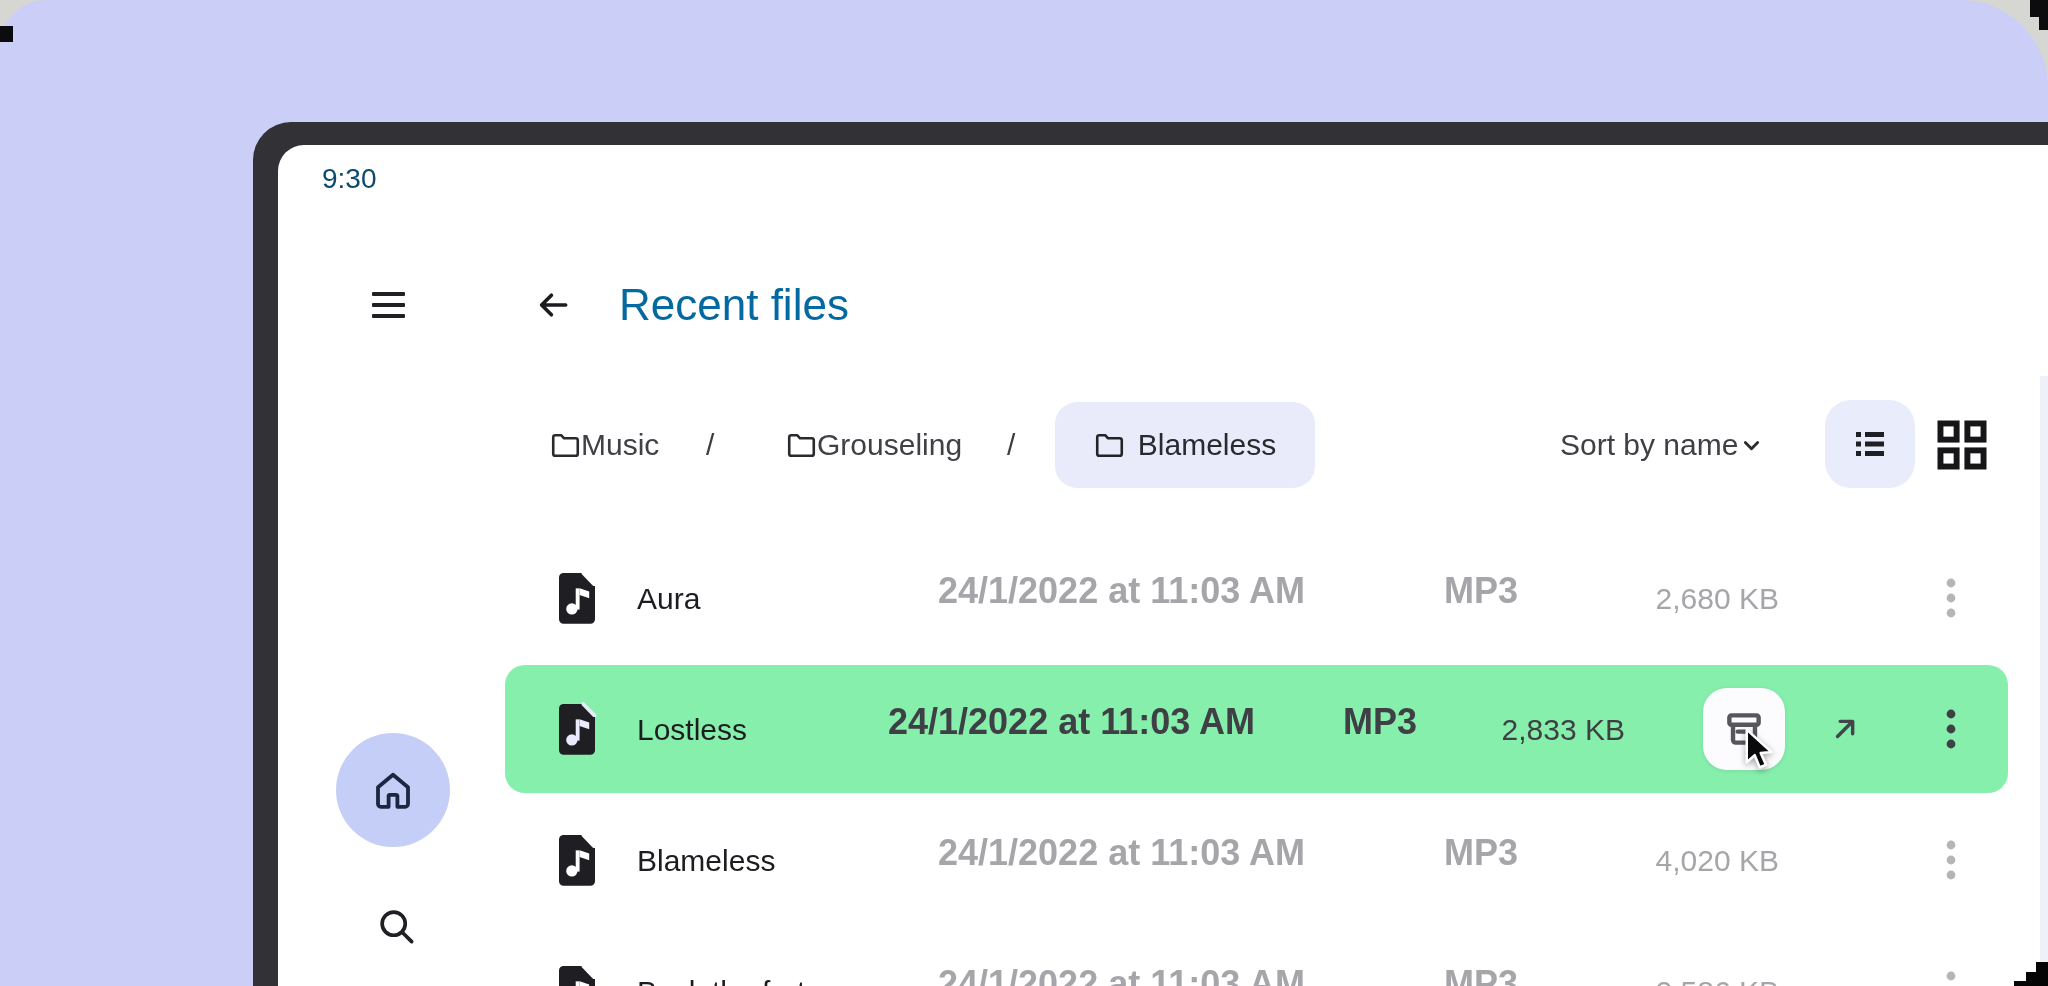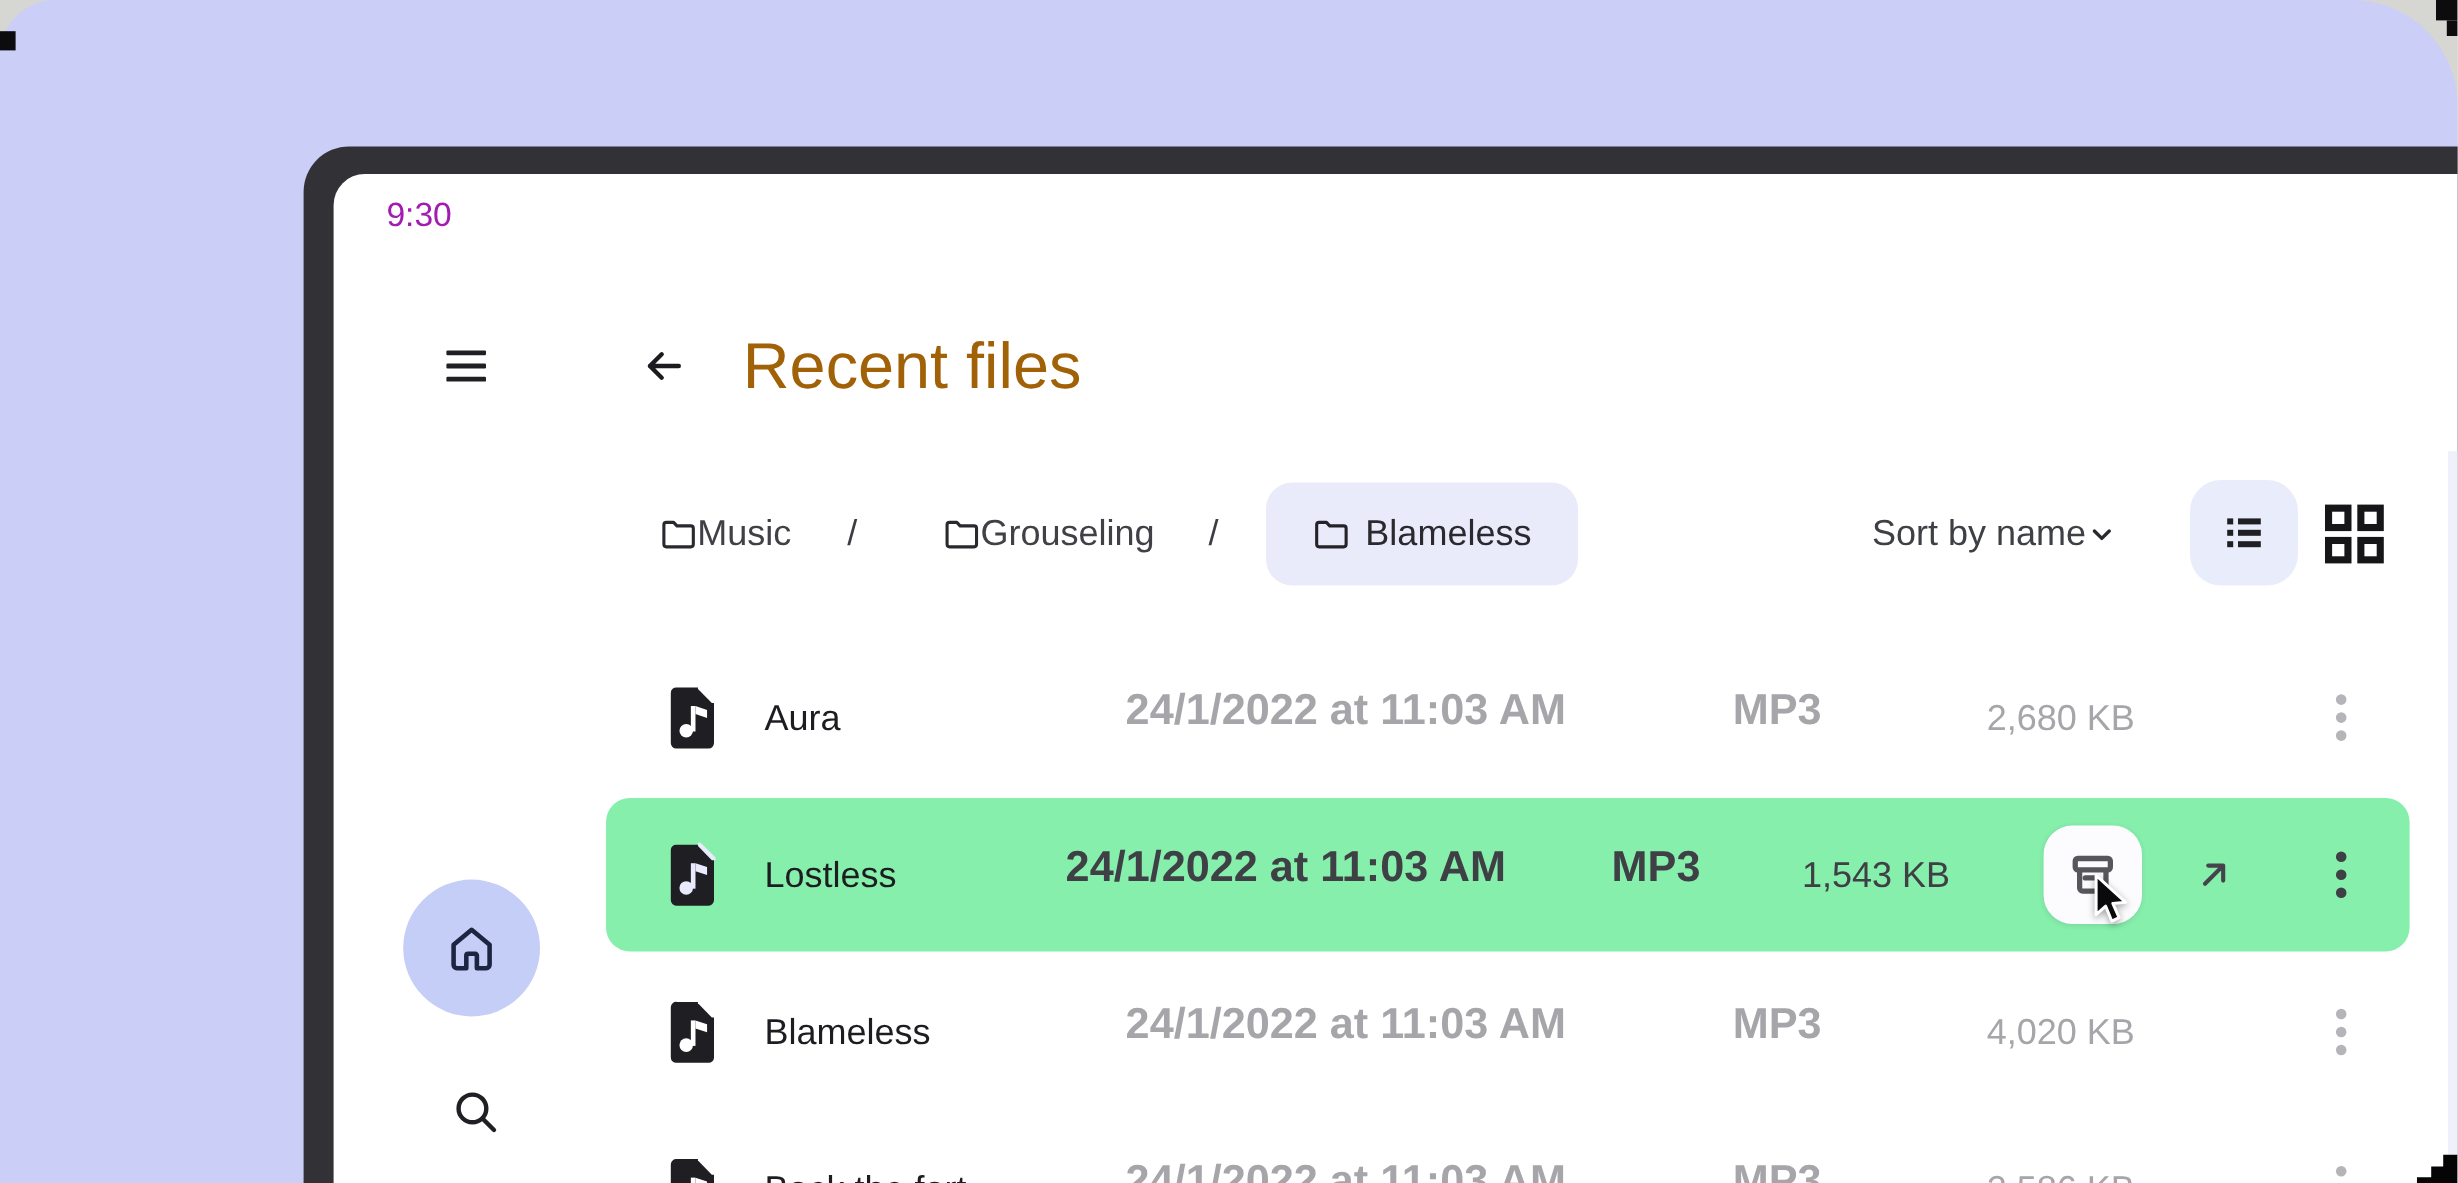--- a/index.html
+++ b/index.html
@@ -11,28 +11,28 @@
   .frag{position:absolute;background:#0c0c0e;}
   .frag-tl{left:0;top:26px;width:13px;height:16px;}
   .frag-tr1{right:0;top:0;width:18px;height:17px;}
   .frag-tr2{right:0;top:17px;width:9px;height:13px;}
   
   .tablet{position:absolute;left:253px;top:122px;right:-80px;bottom:-80px;
           background:#323236;border-radius:38px;}
   .screen{position:absolute;left:25px;top:23px;right:0;bottom:0;background:#ffffff;
           border-radius:26px 0 0 0;overflow:hidden;}
   
-  .time{position:absolute;left:44px;top:16px;font-size:28px;line-height:36px;color:#a21caf;}
+  .time{position:absolute;left:44px;top:16px;font-size:28px;line-height:36px;color:#0c4a6e;}
   
   .menu-btn{position:absolute;left:88px;top:136px;width:48px;height:48px;display:flex;
             flex-direction:column;justify-content:center;gap:7px;cursor:pointer;}
   .menu-btn i{display:block;width:33px;height:4px;background:#202024;border-radius:1px;margin-left:6px;}
   .back-btn{position:absolute;left:256px;top:141px;width:38px;height:38px;cursor:pointer;}
-  .page-title{position:absolute;left:341px;top:127px;font-size:54px;line-height:66px;
-              color:#a16207;letter-spacing:0;}
+  .page-title{position:absolute;left:341px;top:127px;font-size:44px;line-height:66px;
+              color:#0369a1;letter-spacing:0;}
   
   .crumb{position:absolute;top:270px;height:60px;display:flex;align-items:center;
          font-size:30px;font-weight:500;color:#404046;cursor:pointer;}
   .crumb-music{left:272px;}
   .crumb-grouseling{left:508px;}
   .crumb-sep{position:absolute;top:270px;height:60px;display:flex;align-items:center;
              font-size:30px;font-weight:500;color:#3c3c42;}
   .sep1{left:428px;} .sep2{left:729px;}
   .crumb-pill{position:absolute;left:777px;top:257px;width:260px;height:86px;border-radius:22px;
               background:#e9ebfb;display:flex;align-items:center;justify-content:center;gap:13px;
@@ -182,21 +182,21 @@
           <svg class="f-icon" width="44" height="54" viewBox="0 0 34 42">
               <path fill="#1f1f23" d="M7 1.5h14.2L31 11.3v26.2a3.5 3.5 0 0 1-3.5 3.5h-21A3.5 3.5 0 0 1 3 37.5V5a3.5 3.5 0 0 1 4-3.5Z"></path>
               <path fill="#e9eafb" d="M20.6 0h1.6L32 9.8v1.8h-2.4L20.6 2.4Z"></path>
               <rect x="16" y="13.5" width="3" height="16.5" fill="#e9eafb"></rect>
               <path fill="#e9eafb" d="M19 13.5 26.5 16v5.2L19 18.7Z"></path>
               <circle cx="13" cy="29.5" r="4.4" fill="#e9eafb"></circle>
             </svg>
           <div class="f-name">Lostless</div>
           <div class="f-date">24/1/2022 at 11:03 AM</div>
           <div class="f-type">MP3</div>
-          <div class="f-size">1,543 KB</div>
+          <div class="f-size">2,833 KB</div>
           <div class="archive-btn">
             <svg width="46" height="46" viewBox="0 0 44 44" fill="none" stroke="#56565c" stroke-width="4.2" stroke-linejoin="round">
                 <rect x="8" y="9" width="28" height="9" rx="2"></rect>
                 <path d="M11.5 18v14.5a2.5 2.5 0 0 0 2.5 2.5h16a2.5 2.5 0 0 0 2.5-2.5V18"></path>
                 <path d="M16 24.5h8" stroke-linecap="round"></path>
               </svg>
           </div>
           <div class="open-btn">
             <svg width="36" height="36" viewBox="0 0 24 24" fill="none" stroke="#44444a" stroke-width="2.3" stroke-linecap="round" stroke-linejoin="round">
                 <path d="M7 17 16.8 7.2M8.8 6.9h8.3v8.3"></path>

